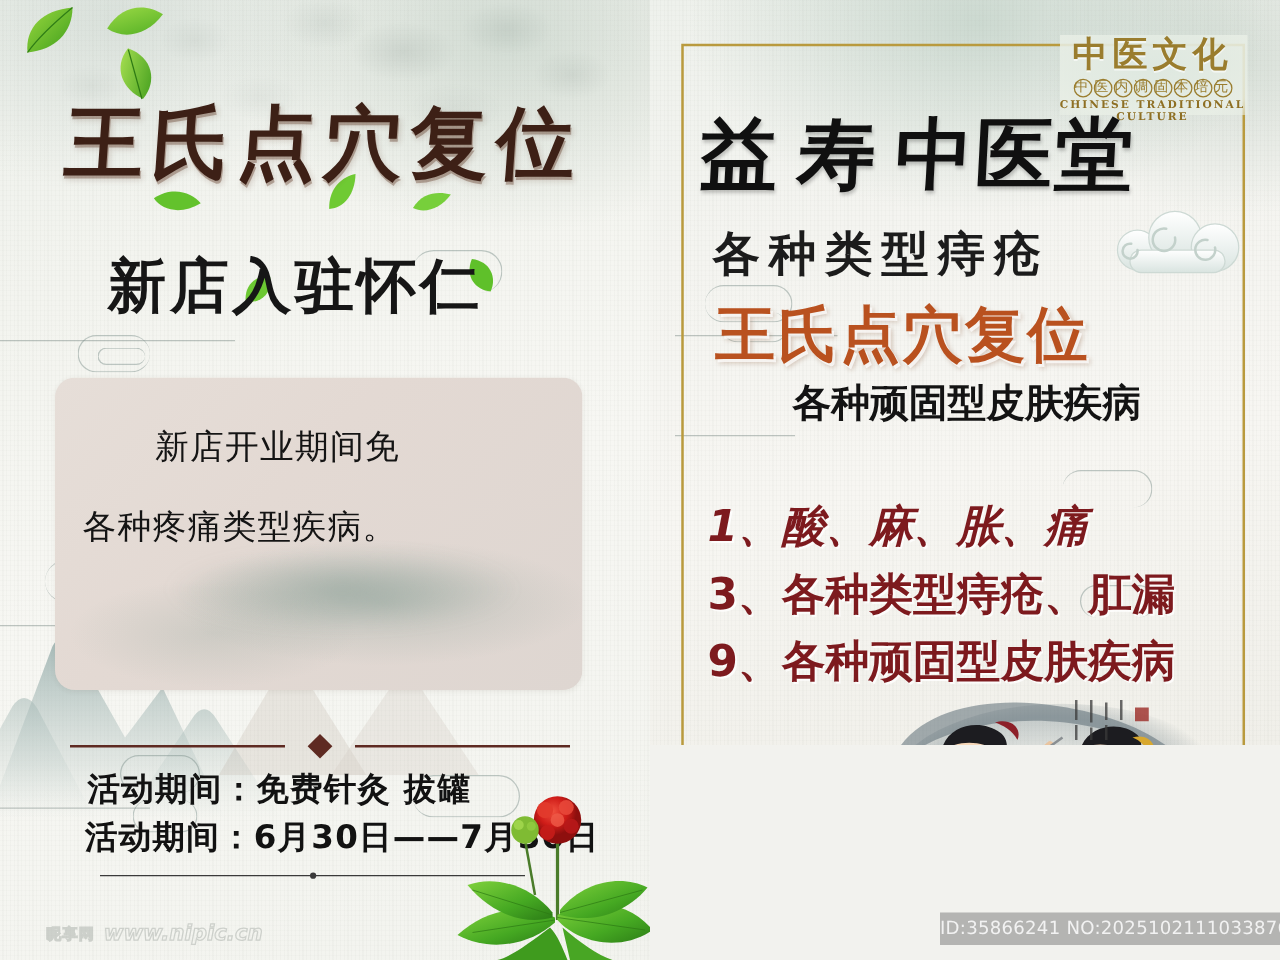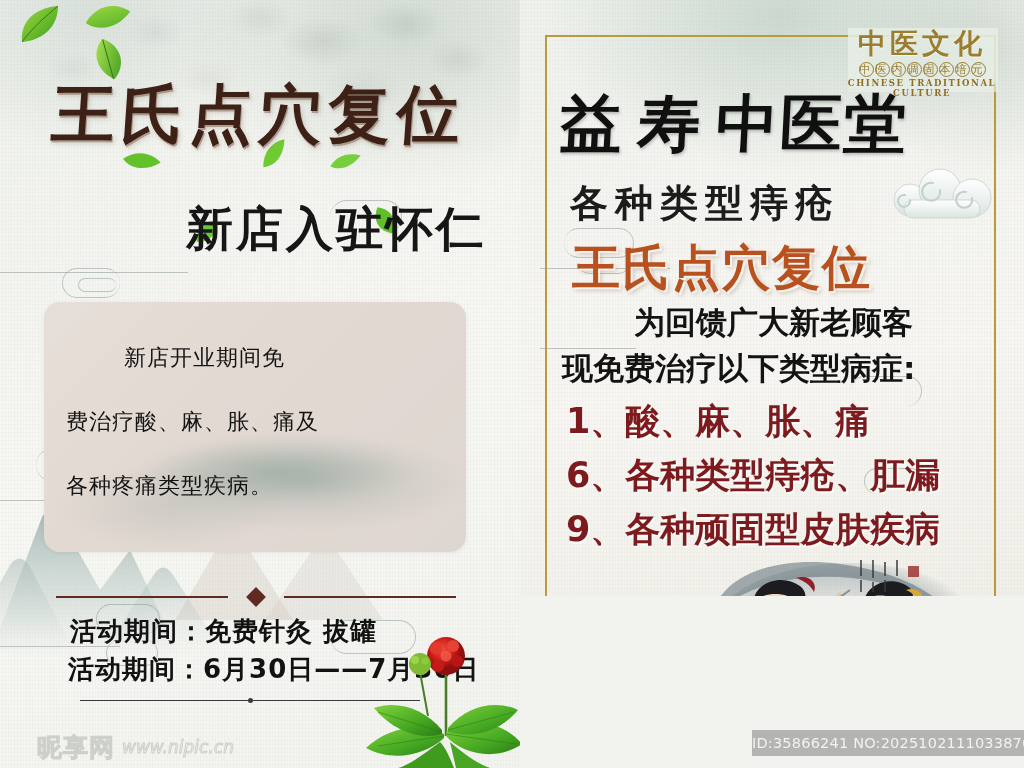--- a/index.html
+++ b/index.html
@@ -62,21 +62,21 @@
     font-family:"DejaVu Serif","Liberation Serif",serif;
     font-size:63px; font-weight:700; letter-spacing:6px;
     color:#3d2016; white-space:nowrap;
     text-shadow:1px 2px 0 rgba(90,50,30,.35), 2px 3px 5px rgba(90,50,30,.20);
     transform:skewX(-4deg);
   }
   #sub-title {
     position:absolute; left:86px; top:198px; width:400px;
     font-family:"DejaVu Sans","Liberation Sans",sans-serif;
     font-size:47px; font-weight:700; letter-spacing:3px;
-    color:#161616; white-space:nowrap;text-align:right;
+    color:#161616; white-space:nowrap;
   }
 
   
   #body-card {
     position:absolute; left:44px; top:302px; width:422px; height:250px;
     border-radius:16px;
     background:
       radial-gradient(ellipse 230px 70px at 62% 72%, rgba(120,150,140,.30), rgba(120,150,140,0) 72%),
       radial-gradient(ellipse 160px 60px at 30% 82%, rgba(130,155,145,.22), rgba(130,155,145,0) 72%),
       linear-gradient(135deg,#e6ded8 0%,#e3d9d3 40%,#ded6d1 100%);
@@ -84,21 +84,21 @@
     overflow:hidden;
   }
   #body-card .wash {
     position:absolute; left:10px; top:120px; width:400px; height:110px;
     background:radial-gradient(ellipse 200px 46px at 55% 45%, rgba(110,140,130,.40), rgba(110,140,130,0) 70%);
     filter:blur(6px);
   }
   #body-text {
     position:absolute; left:0; top:0; width:422px; height:250px;
     padding:24px 22px 0 22px;
-    font-size:22px; line-height:64px; color:#141414;
+    font-size:27px; line-height:64px; color:#141414;
     font-weight:400; letter-spacing:1px;
     text-indent:58px;
   }
   #body-text .l2, #body-text .l3 { text-indent:0; display:block; }
 
   
   #divider { position:absolute; left:56px; top:590px; width:400px; height:14px; }
   #divider .bar { position:absolute; top:6px; height:2px; background:#5e2a22; }
   #divider .bar.a { left:0; width:172px; }
   #divider .bar.b { right:0; width:172px; }
@@ -224,28 +224,28 @@
     font-size:25px; font-weight:700; color:#101010; white-space:nowrap; letter-spacing:0px;
   }
 
   
   #wm-nipic {
     position:absolute; left:12px; top:734px; width:230px; height:26px;
     display:flex; align-items:center; gap:7px; opacity:.55;
   }
   #wm-nipic .cn {
     font-family:"DejaVu Sans","Liberation Sans",sans-serif;
-    font-size:25px; font-weight:700; color:transparent;
+    font-size:12px; font-weight:700; color:transparent;
     -webkit-text-stroke:1px rgba(170,175,170,.95);
     letter-spacing:1px;
     padding-left:25px;
   }
   #wm-nipic .en {
     font-family:"DejaVu Sans","Liberation Sans",sans-serif;
-    font-size:17px; font-weight:400; font-style:italic; color:transparent;
+    font-size:17px; font-weight:700; font-style:italic; color:transparent;
     -webkit-text-stroke:1px rgba(172,177,172,.95);
   }
   #wm-id {
     position:absolute; left:752px; top:730px; width:272px; height:26px;
     background:rgba(130,130,130,.55);
     color:#f2f2f2; font-size:14.5px; line-height:26px; text-align:center;
     font-family:"DejaVu Sans","Liberation Sans",sans-serif; letter-spacing:.2px;
     white-space:nowrap;
   }
 </style>
@@ -356,21 +356,20 @@
         </svg>
     </div>
 
     <div id="brush-title">王氏点穴复位</div>
     <div id="sub-title">新店入驻怀仁</div>
 
     <div id="body-card">
       <div class="wash"></div>
       <div id="body-text">
         <span>新店开业期间免</span>
-        <span class="l2">费治疗酸、麻、胀、痛及</span>
         <span class="l3">各种疼痛类型疾病。</span>
       </div>
     </div>
 
     <div id="divider">
       <div class="bar a"></div>
       <div class="dia"></div>
       <div class="bar b"></div>
     </div>
 
@@ -601,25 +600,24 @@
       <div id="seal-main">中医文化</div>
       <div id="seal-sub"><span class="ch" id="seal-chars"><span>中</span><span>医</span><span>内</span><span>调</span><span>固</span><span>本</span><span>培</span><span>元</span></span></div>
       <div id="seal-en">CHINESE TRADITIONAL CULTURE</div>
     </div>
 
     <div id="r-title" style="left:40px; top:82px;">
       <span class="sp">益寿</span><span>中医堂</span>
     </div>
     <div id="r-years" style="left:50px; top:178px;">各种类型痔疮</div>
     <div id="r-brand" style="left:52px; top:236px;">王氏点穴复位</div>
-    <div class="r-lead" id="r-lead1" style="left:114px; top:302px;">为回馈广大新老顾客</div>
-    <div class="r-lead" id="r-lead2" style="left:42px; top:348px;">现免费治疗以下类型病症:</div>
-
-    <div class="r-item" id="r-item1" style="left:46px; top:398px;">1、酸、麻、胀、痛</div>
-    <div class="r-item" id="r-item2" style="left:46px; top:452px;">6、各种类型痔疮、肛漏</div>
+    <div class="r-lead" id="r-lead1" style="left:114px; top:302px;">各种顽固型皮肤疾病</div>
+
+    <div class="r-item" id="r-item1" style="left:46px; top:398px;font-style:italic;">1、酸、麻、胀、痛</div>
+    <div class="r-item" id="r-item2" style="left:46px; top:452px;">3、各种类型痔疮、肛漏</div>
     <div class="r-item" id="r-item3" style="left:46px; top:506px;">9、各种顽固型皮肤疾病</div>
 
     <div id="r-date" style="left:156px; top:700px;">活动期间：6月19日——7月19日</div>
   </div>
 
   <div id="wm-nipic">
     <span class="cn">昵享网</span>
     <span class="en">www.nipic.cn</span>
   </div>
   <div id="wm-id">ID:35866241 NO:20251021110338768103</div>

